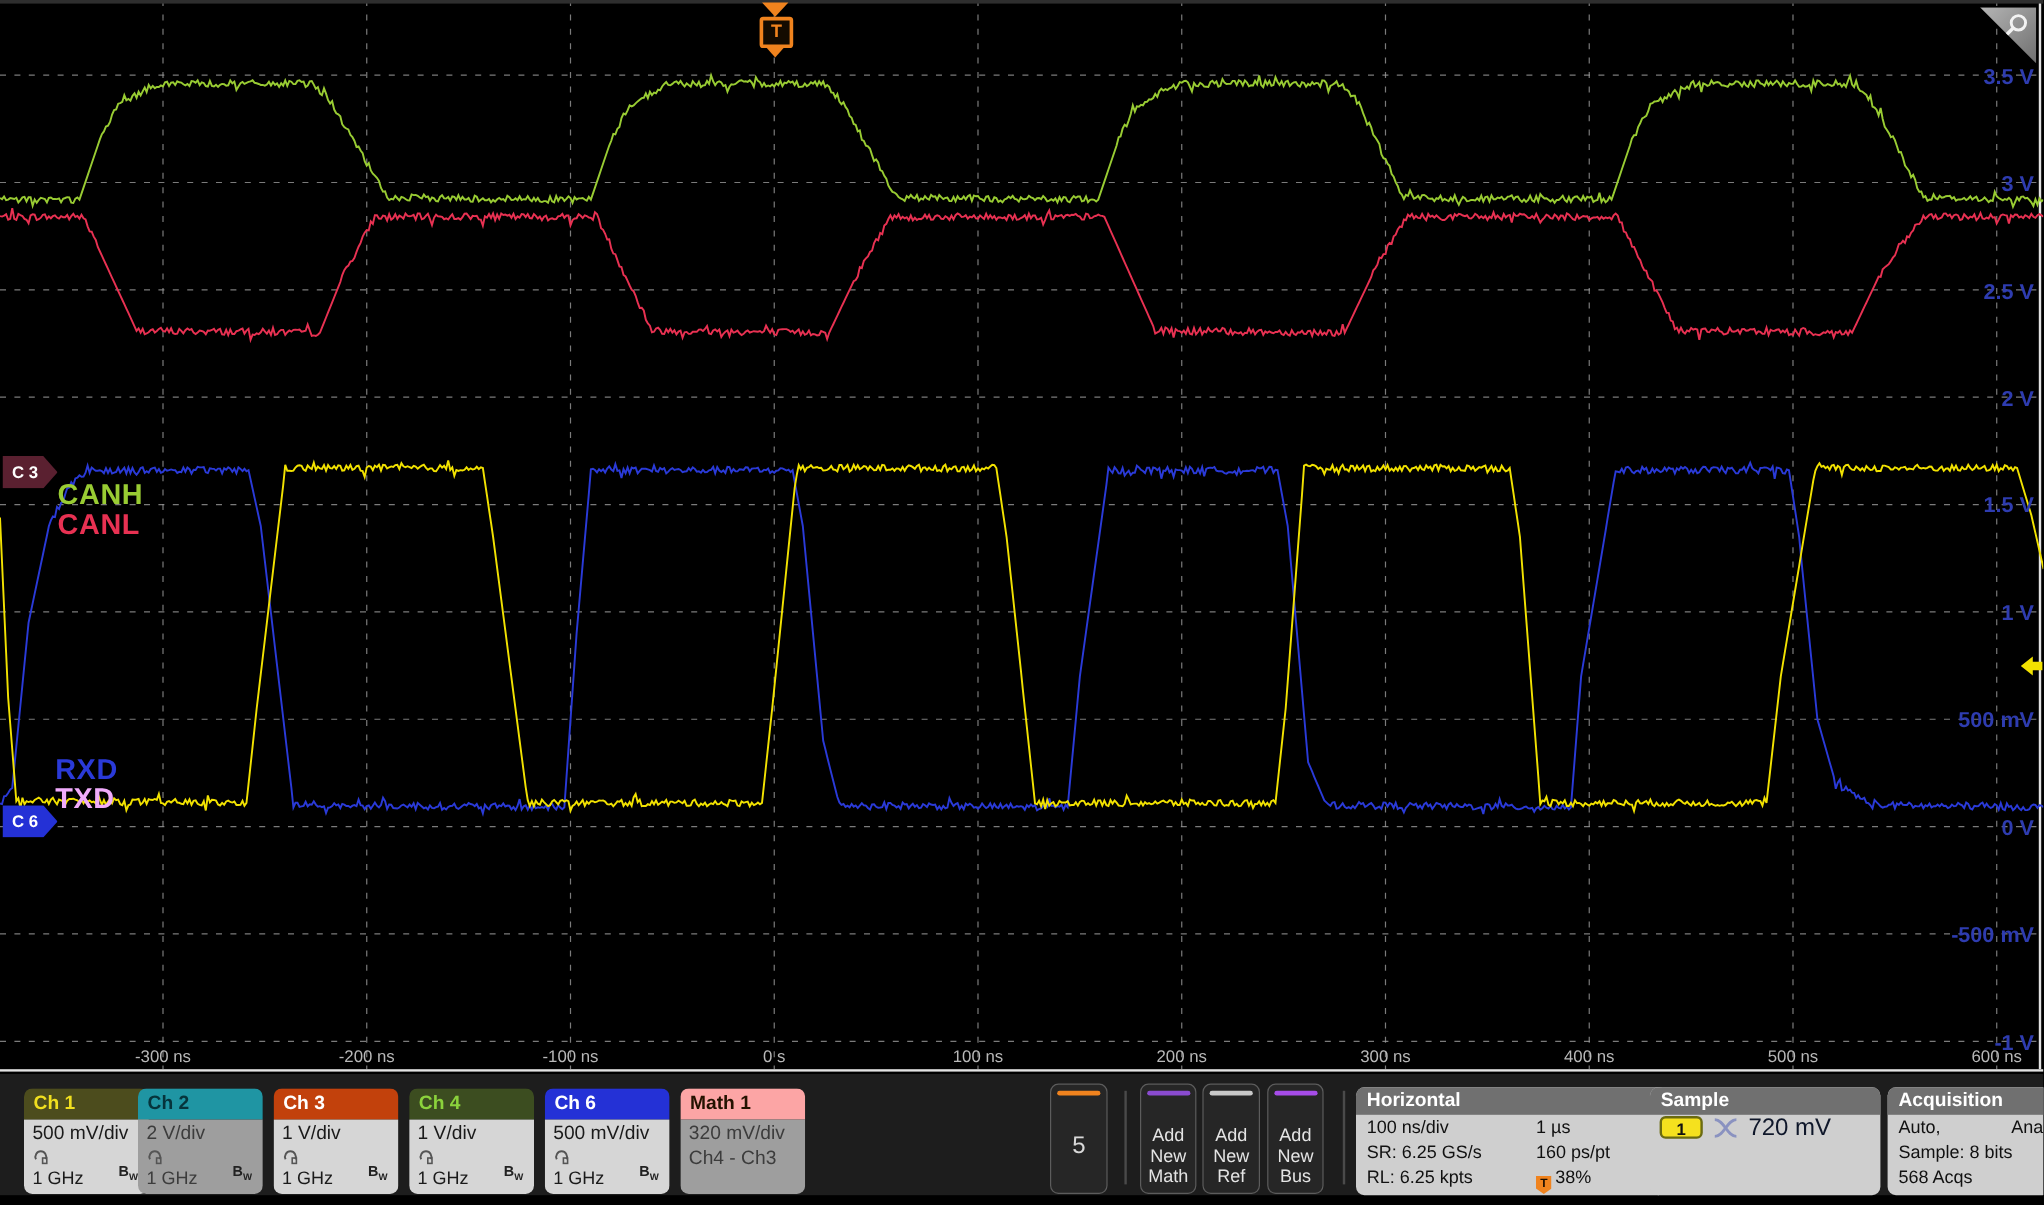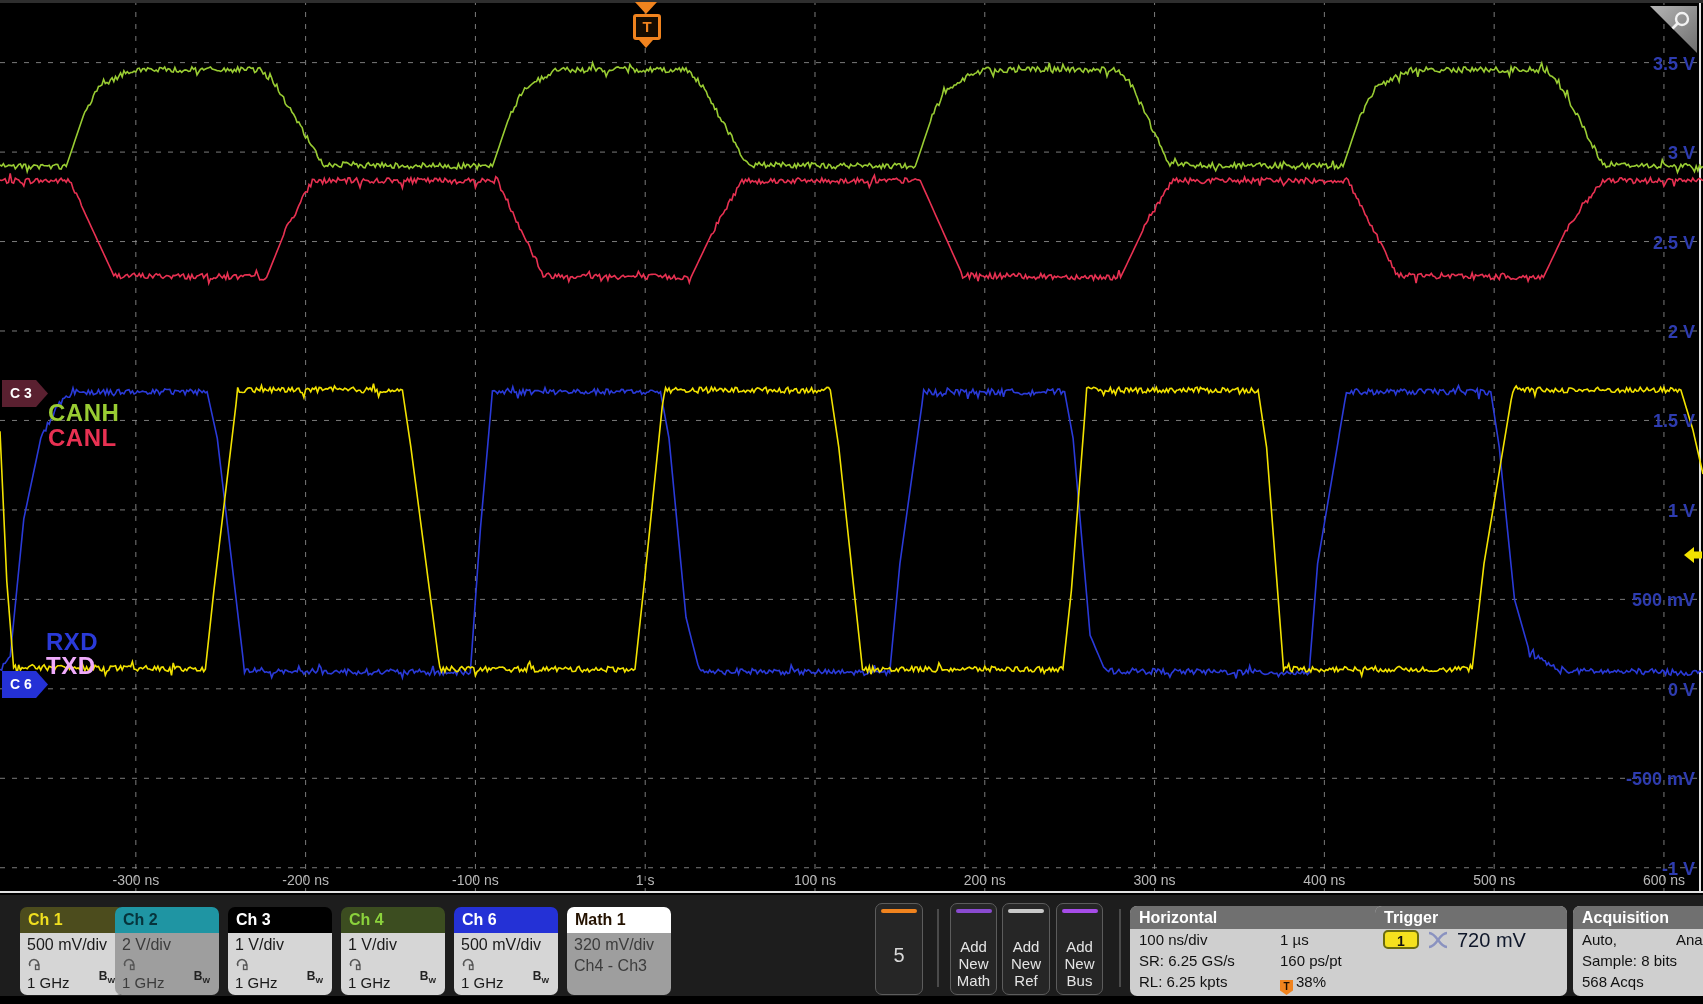--- a/index.html
+++ b/index.html
@@ -112,21 +112,21 @@
 
     <div id="zoom-corner">
       <svg width="30" height="30">
         <circle cx="17" cy="11" r="6" fill="none" stroke="#f2f2f2" stroke-width="2.4"></circle>
         <line x1="12.5" y1="15.5" x2="5" y2="23" stroke="#f2f2f2" stroke-width="2.8" stroke-linecap="round"></line>
       </svg>
     </div>
   <div class="tlabel" style="left: 95.8325px; top: 872px;">-300 ns</div>
       <div class="tlabel" style="left: 265.623px; top: 872px;">-200 ns</div>
       <div class="tlabel" style="left: 435.414px; top: 872px;">-100 ns</div>
-      <div class="tlabel" style="left: 605.204px; top: 872px;">1 s</div>
+      <div class="tlabel" style="left: 605.204px; top: 872px;">0 s</div>
       <div class="tlabel" style="left: 774.995px; top: 872px;">100 ns</div>
       <div class="tlabel" style="left: 944.786px; top: 872px;">200 ns</div>
       <div class="tlabel" style="left: 1114.58px; top: 872px;">300 ns</div>
       <div class="tlabel" style="left: 1284.37px; top: 872px;">400 ns</div>
       <div class="tlabel" style="left: 1454.16px; top: 872px;">500 ns</div>
       <div class="tlabel" style="left: 1623.95px; top: 872px;">600 ns</div>
       <div class="vlabel" style="right: 8px; top: 53.6205px;">3.5 V</div>
       <div class="vlabel" style="right: 8px; top: 143.078px;">3 V</div>
       <div class="vlabel" style="right: 8px; top: 232.536px;">2.5 V</div>
       <div class="vlabel" style="right: 8px; top: 321.994px;">2 V</div>
@@ -157,21 +157,21 @@
           <div class="bod bod-dim">
             <div class="scale">2 V/div</div>
             <div class="probe"><svg width="14" height="14">
                 <path d="M3 9 A4.5 4.5 0 1 1 11 9" fill="none" stroke="#555" stroke-width="1.6"></path>
                 <rect x="8.5" y="8" width="3.5" height="4.5" fill="none" stroke="#555" stroke-width="1.3"></rect>
               </svg></div>
             <div class="bw-row">1 GHz<span class="bwmark">B<span class="sub">W</span></span></div>
           </div>
         </div>
         <div class="chbadge" style="left: 228px;">
-          <div class="hdr" style="background:#000000;color:#ffffff;">Ch 3</div>
+          <div class="hdr" style="background:#c2410c;color:#ffffff;">Ch 3</div>
           <div class="bod bod-light">
             <div class="scale">1 V/div</div>
             <div class="probe"><svg width="14" height="14">
                 <path d="M3 9 A4.5 4.5 0 1 1 11 9" fill="none" stroke="#555" stroke-width="1.6"></path>
                 <rect x="8.5" y="8" width="3.5" height="4.5" fill="none" stroke="#555" stroke-width="1.3"></rect>
               </svg></div>
             <div class="bw-row">1 GHz<span class="bwmark">B<span class="sub">W</span></span></div>
           </div>
         </div>
         <div class="chbadge" style="left: 341px;">
@@ -190,21 +190,21 @@
           <div class="bod bod-light">
             <div class="scale">500 mV/div</div>
             <div class="probe"><svg width="14" height="14">
                 <path d="M3 9 A4.5 4.5 0 1 1 11 9" fill="none" stroke="#555" stroke-width="1.6"></path>
                 <rect x="8.5" y="8" width="3.5" height="4.5" fill="none" stroke="#555" stroke-width="1.3"></rect>
               </svg></div>
             <div class="bw-row">1 GHz<span class="bwmark">B<span class="sub">W</span></span></div>
           </div>
         </div>
         <div class="chbadge" style="left: 567px;">
-          <div class="hdr" style="background:#ffffff;color:#241200;">Math 1</div>
+          <div class="hdr" style="background:#fca5a5;color:#241200;">Math 1</div>
           <div class="bod bod-dim">
             <div class="scale">320 mV/div</div>
             <div class="extra">Ch4 - Ch3</div>
           </div>
         </div>
       </div>
 
     <div class="sqbtn" style="left:875px;width:48px;">
       <div class="cbar" style="background:#f0831e;"></div>
       <div id="ch5-num">5</div>
@@ -229,21 +229,21 @@
       <div class="phdr">Horizontal</div>
       <div class="prow"><span>100 ns/div</span>
         <span class="pright" style="left:150px;">1 µs</span></div>
       <div class="prow"><span>SR: 6.25 GS/s</span>
         <span class="pright" style="left:150px;">160 ps/pt</span></div>
       <div class="prow"><span>RL: 6.25 kpts</span>
         <span class="pright" style="left:150px;"><span class="tmini">T</span><span>38%</span></span></div>
     </div>
 
     <div class="panel" style="left:1375px;width:192px;">
-      <div class="phdr">Trigger</div>
+      <div class="phdr">Sample</div>
       <div class="prow" style="height:60px;">
         <div id="trg-src">1</div>
         <div id="trg-slope">
           <svg width="22" height="20">
             <path d="M2 3 C10 3 12 17 20 17" fill="none" stroke="#8a92c0" stroke-width="2.4"></path>
             <path d="M20 3 C12 3 10 17 2 17" fill="none" stroke="#8a92c0" stroke-width="2.4"></path>
           </svg>
         </div>
         <div id="trg-level">720 mV</div>
       </div>

